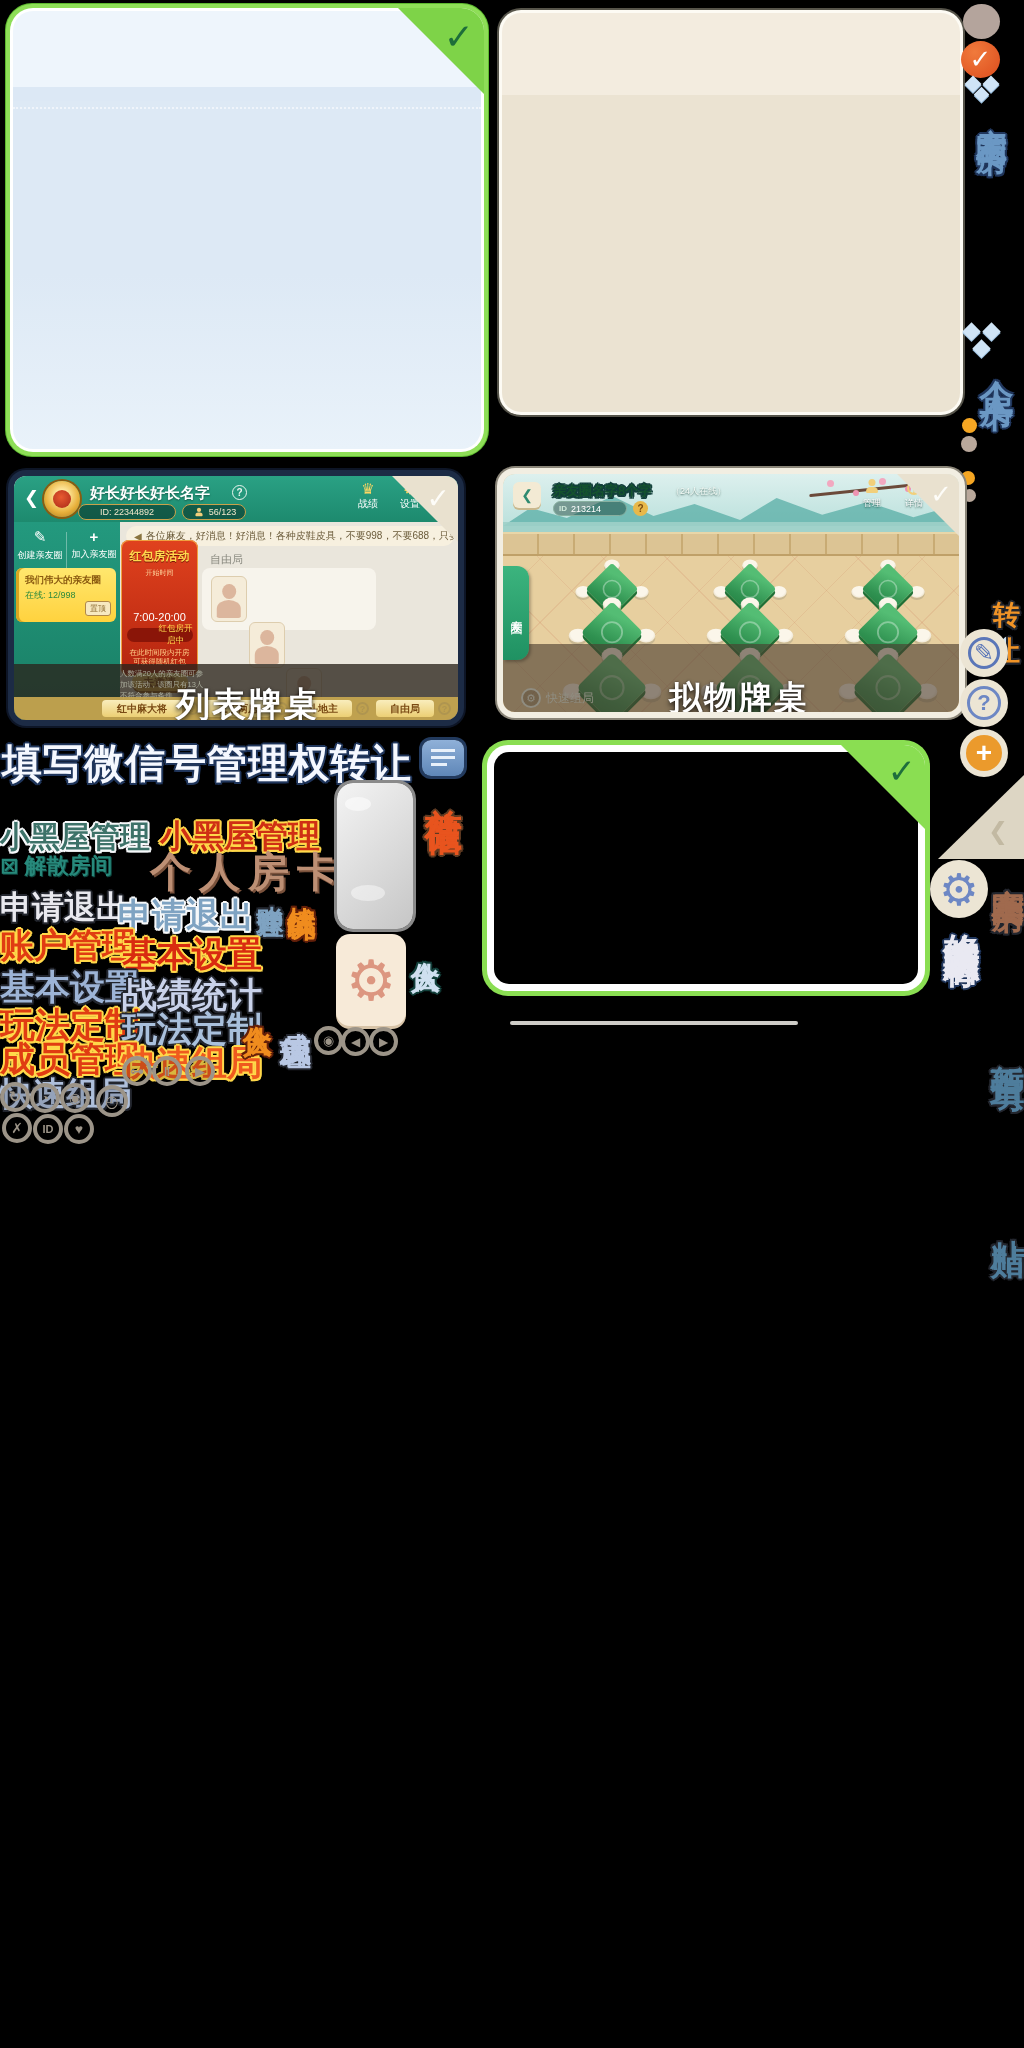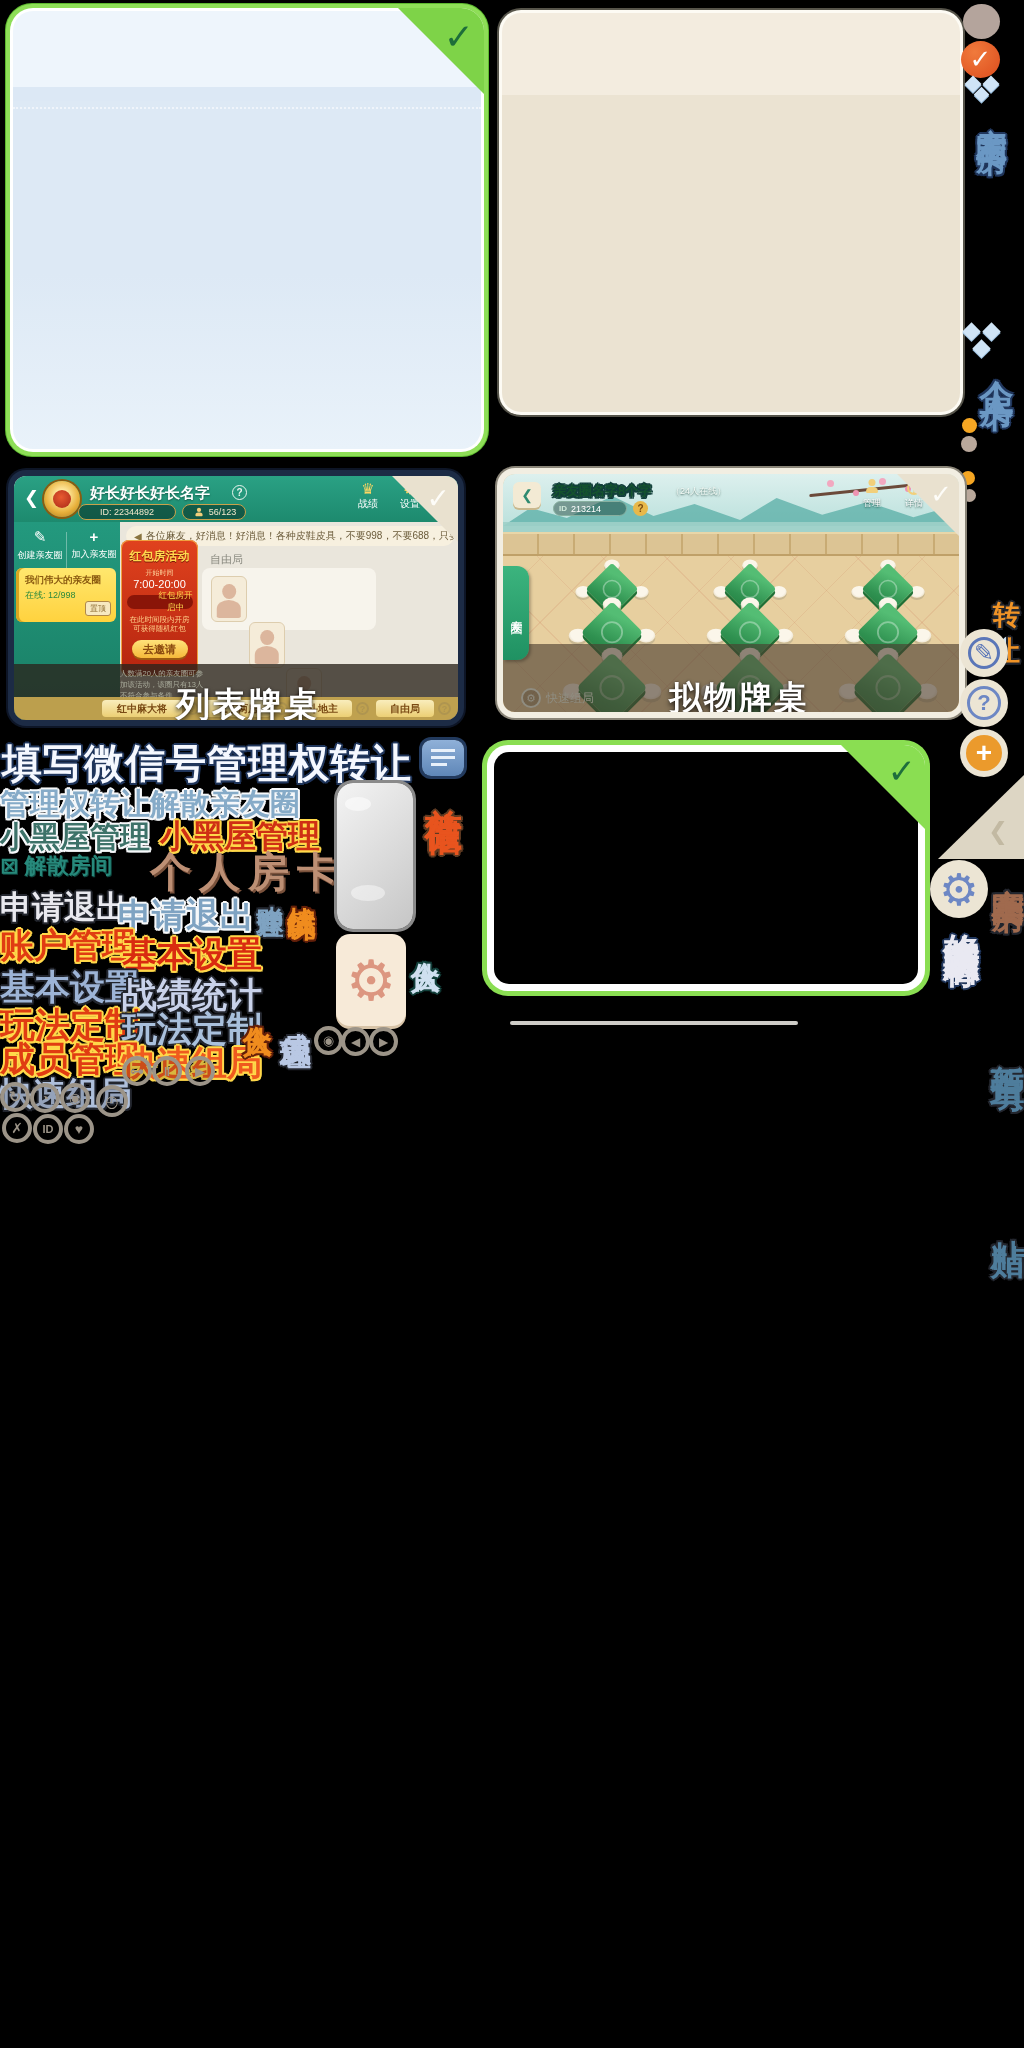--- a/index.html
+++ b/index.html
@@ -138,21 +138,21 @@
       <span class="abs" style="left:196px;top:76px;color:#8a8a80;font-size:11px;">自由局</span>
       <div class="abs" style="left:188px;top:92px;width:174px;height:62px;border-radius:8px;background:#f7f4ec;"></div>
       <div class="abs pers" style="left:197px;top:100px;width:34px;height:44px;"></div>
       <div class="abs pers" style="left:235px;top:100px;width:34px;height:44px;"></div>
       <div class="abs pers" style="left:272px;top:100px;width:34px;height:44px;"></div>
       <div class="abs pers" style="left:309px;top:100px;width:34px;height:44px;"></div>
 
       <div class="abs" style="left:107px;top:64px;width:77px;height:136px;border-radius:8px;background:linear-gradient(#e0421e,#b5250f);box-shadow:inset 0 0 0 1px #f0a040;text-align:center;">
         <div class="bold" style="margin-top:8px;color:#ffd94e;font-size:12px;text-shadow:0 1px 0 #7a1505;">红包房活动</div>
         <div style="margin-top:3px;color:#ffd9a0;font-size:7px;">开始时间</div>
-        <div style="color:#fff;font-size:11px;">7:00-20:00</div>
+        <div style="color:#fff;font-size:11px;margin-top:33px;">7:00-20:00</div>
         <div style="margin:5px auto 0;width:66px;height:14px;border-radius:7px;background:#8a1508;display:flex;align-items:center;justify-content:center;">
           <span style="color:#ffd94e;font-size:8.5px;padding-left:32px;">红包房开启中</span>
         </div>
         <div style="margin:6px auto 0;width:66px;color:#ffcf8a;font-size:7.5px;line-height:9px;">在此时间段内开房可获得随机红包</div>
         <div style="margin:7px auto 0;width:56px;height:18px;border-radius:9px;background:linear-gradient(#ffe27a,#f5b93a);color:#8a4a10;font-weight:bold;font-size:11px;line-height:18px;box-shadow:0 2px 0 #9c5a10;">去邀请</div>
       </div>
 
       <div class="abs" style="left:0;right:0;top:188px;bottom:0;background:rgba(42,36,28,.78);"></div>
       <div class="abs" style="left:106px;top:192px;width:86px;color:#a8aa9a;font-size:7.5px;line-height:11px;">人数满20人的亲友圈可参加该活动，该圈只有13人不符合参与条件</div>
 
@@ -344,21 +344,20 @@
   </div>
   <div class="abs creamDisc" style="left:930px;top:860px;width:58px;height:58px;">
     <span style="color:#6d87c4;font-size:44px;">⚙</span>
   </div>
   <div class="abs v bold oDark" style="left:985px;top:862px;font-size:33px;color:#a06a4e;letter-spacing:3px;">亲友圈房卡</div>
   <div class="abs v bold oNavy" style="left:936px;top:904px;font-size:37px;color:#e9e9f2;letter-spacing:3px;">修改亲友圈名称</div>
   <div class="abs v bold oDark" style="left:985px;top:1038px;font-size:34px;color:#4e7d9c;letter-spacing:5px;">暂不填写</div>
   <div class="abs v bold oDark" style="left:985px;top:1212px;font-size:34px;color:#4e7d9c;letter-spacing:5px;">粘贴</div>
 
   <div class="abs bold oNavy" style="left:2px;top:736px;font-size:40px;color:#f5f8ff;letter-spacing:1px;white-space:nowrap;">填写微信号管理权转让</div>
-  <div class="abs bold oWhite" style="left:0px;top:784px;font-size:30px;color:#86abc8;white-space:nowrap;">管理权转让解散亲友圈</div>
   <div class="abs bold oWhite" style="left:0px;top:817px;font-size:30px;color:#3d7269;white-space:nowrap;">小黑屋管理</div>
   <div class="abs bold oYellow" style="left:160px;top:815px;font-size:32px;color:#cf2f14;white-space:nowrap;">小黑屋管理</div>
   <div class="abs bold" style="left:0px;top:851px;font-size:22px;color:#27897b;white-space:nowrap;text-shadow:1px 1px 0 #0e4a42;">
     <span>⊠</span>
     <span>解散房间</span>
   </div>
   <div class="abs bold" style="left:150px;top:845px;font-size:41px;color:#bd8f74;letter-spacing:8px;white-space:nowrap;text-shadow:2px 2px 0 #7a523c;">个人房卡</div>
   <div class="abs bold oDark" style="left:0px;top:886px;font-size:32px;color:#e9e9ef;white-space:nowrap;">申请退出</div>
   <div class="abs bold oWhite" style="left:118px;top:893px;font-size:34px;color:#7fa3c2;white-space:nowrap;">申请退出</div>
   <div class="abs v bold oDark" style="left:252px;top:884px;font-size:27px;color:#7fa3c2;letter-spacing:2px;">账户管理</div>

